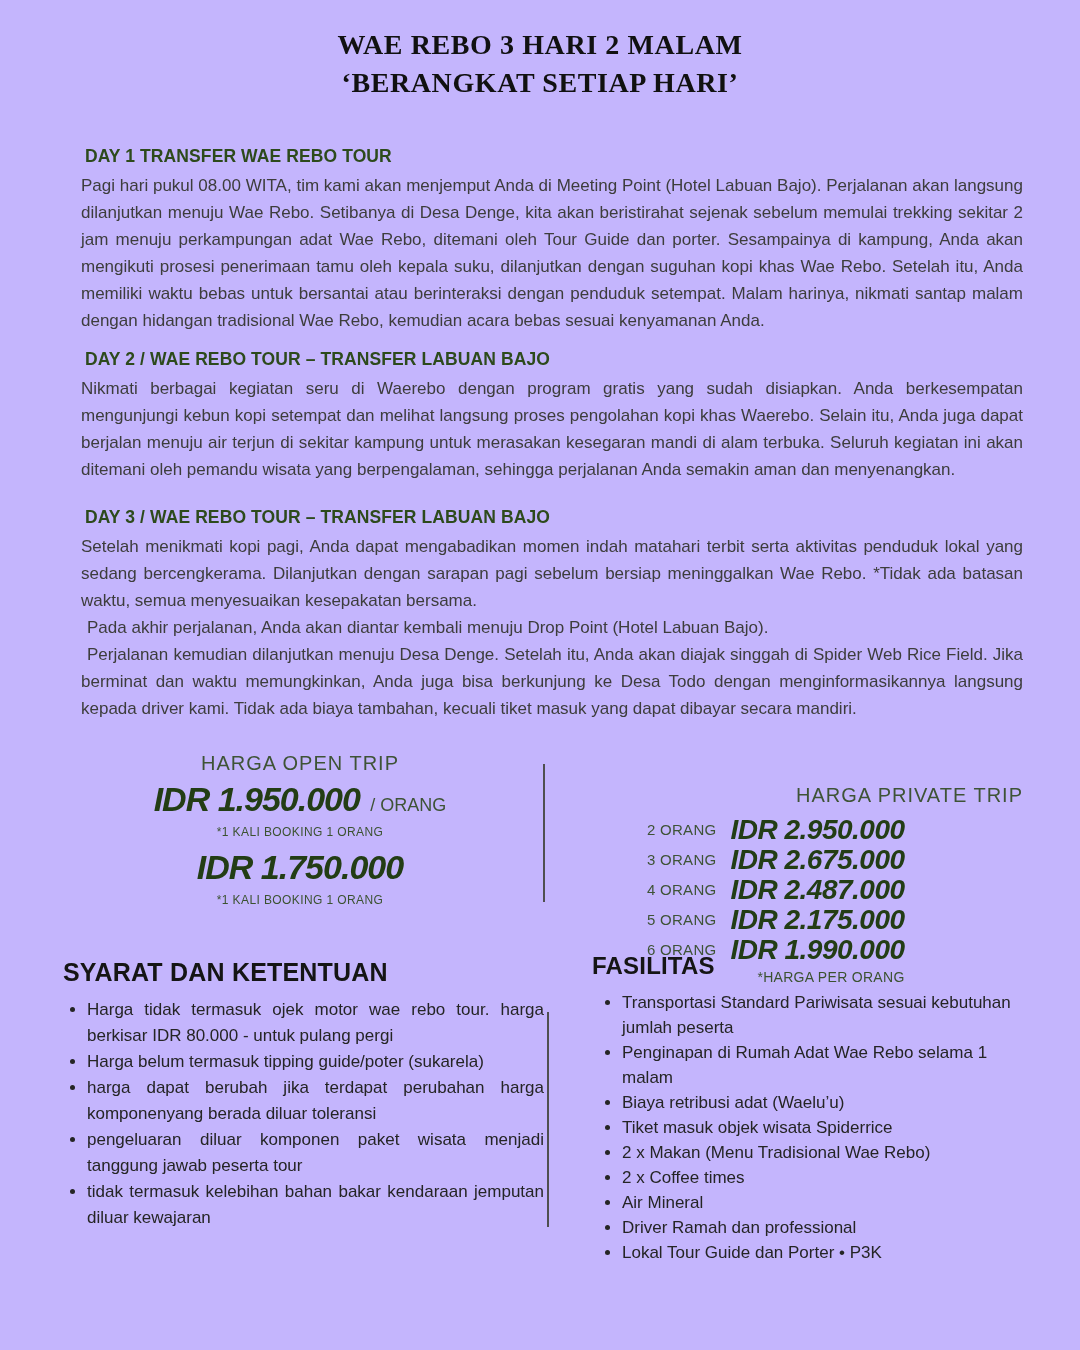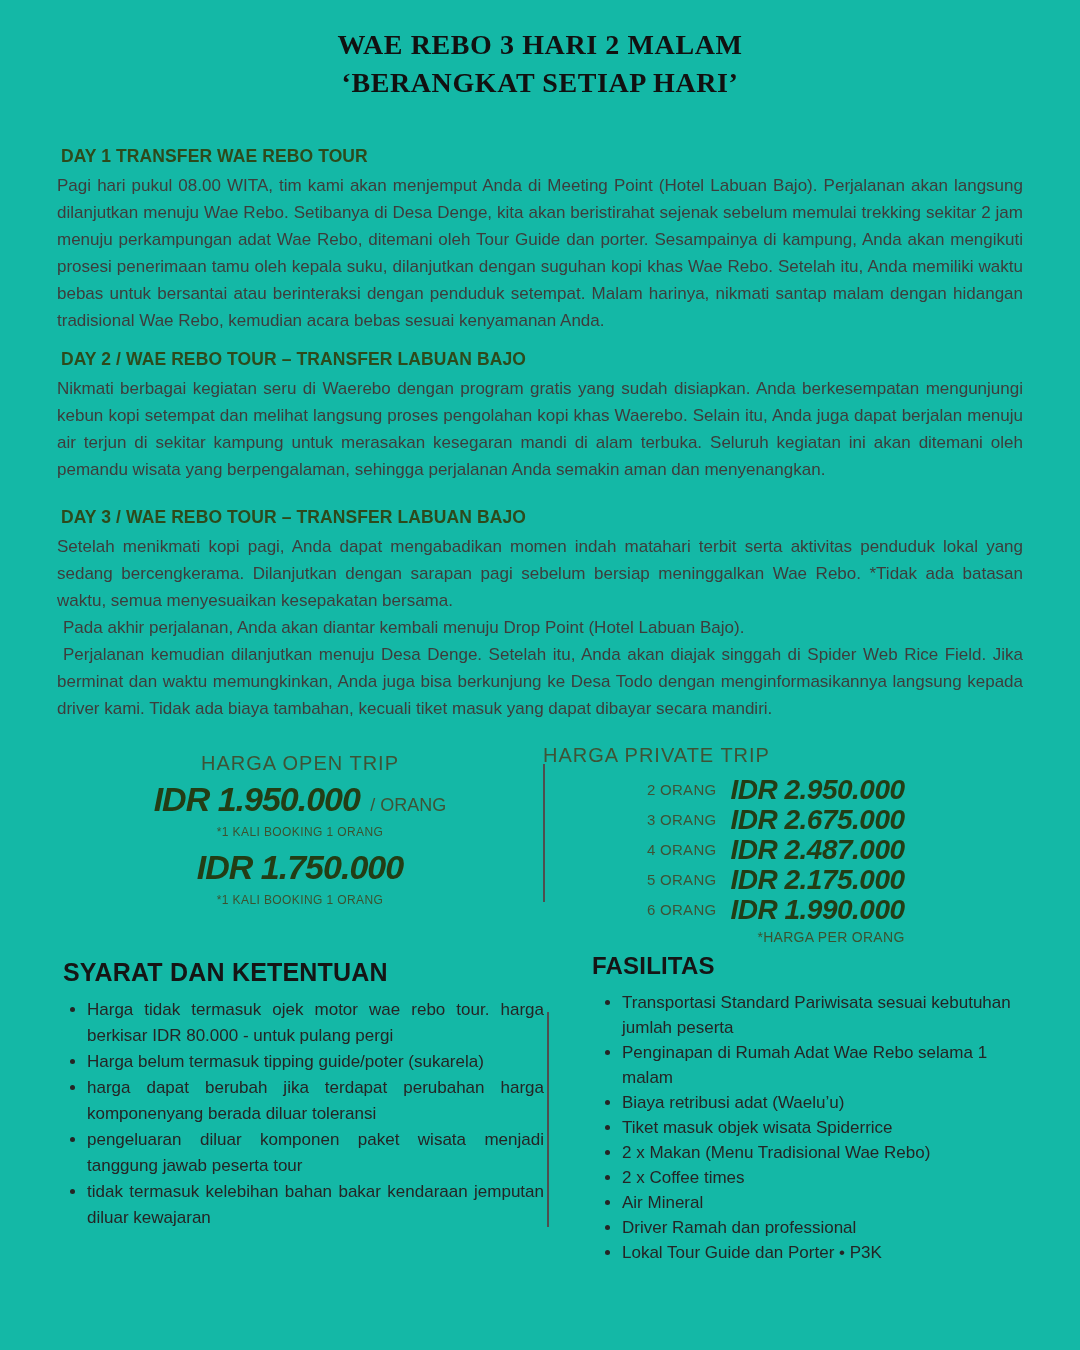--- a/index.html
+++ b/index.html
@@ -2,32 +2,32 @@
 <html><head>
 <meta charset="utf-8">
 <style>
   html,body { margin:0; padding:0; background:#ffffff; }
   body {
     width:1080px; height:1350px;
     font-family:"Liberation Sans", sans-serif;
     color:#3d3d3c;
     overflow:hidden;
   }
-  .page { box-sizing:border-box; width:1080px; height:1350px; padding:26px 57px 0 57px; background:#14b8a6; }
+  .page { box-sizing:border-box; width:1080px; height:1350px; padding:26px 57px 0 57px; background:#c4b5fd; }
 
   
   .title-block { text-align:center; margin-bottom:44px; }
   .title-line {
     font-family:"Liberation Serif", serif;
     font-weight:bold; font-size:28px; line-height:38px;
     color:#111; letter-spacing:0.6px;
   }
 
   
-  .day-section { margin-top:15px; }
+  .day-section { margin-top:15px;margin-left:24px; }
   .day-section.first { margin-top:0; }
   .day-section.gap-lg { margin-top:24px; }
   .day-heading {
     margin:0 0 5px 4px;
     font-size:17.5px; font-weight:bold; letter-spacing:0.1px;
     color:#2d4a1c;
   }
   .day-para {
     margin:0; font-size:17px; line-height:27px;
     text-align:justify; color:#3d3d3c;
@@ -49,21 +49,21 @@
     font-size:34px; font-weight:bold; font-style:italic;
     letter-spacing:-1px; color:#233d15;
   }
   .per-suffix { font-size:18px; color:#3e5336; margin-left:6px; }
   .booking-note {
     font-size:12px; color:#3b5230; letter-spacing:0.4px;
     margin-top:6px; margin-bottom:9px;
   }
 
   .private-col { flex:1; padding-top:2px; }
-  .private-col .trip-heading { text-align:left; margin-bottom:8px; }
+  .private-col .trip-heading { text-align:right; margin-bottom:8px;margin-top:40px; }
   .p-row { display:flex; align-items:center; justify-content:center; margin-bottom:1px; }
   .p-label { width:86px; text-align:right; font-size:15px; color:#3e5336; margin-right:14px; letter-spacing:0.3px; }
   .p-amount {
     width:205px; text-align:left;
     font-size:28px; font-weight:bold; font-style:italic;
     letter-spacing:-0.5px; color:#233d15; line-height:29px;
   }
   .private-note { font-size:14px; color:#3b5230; text-align:center; padding-left:96px; margin-top:5px; letter-spacing:0.3px; }
 
   

